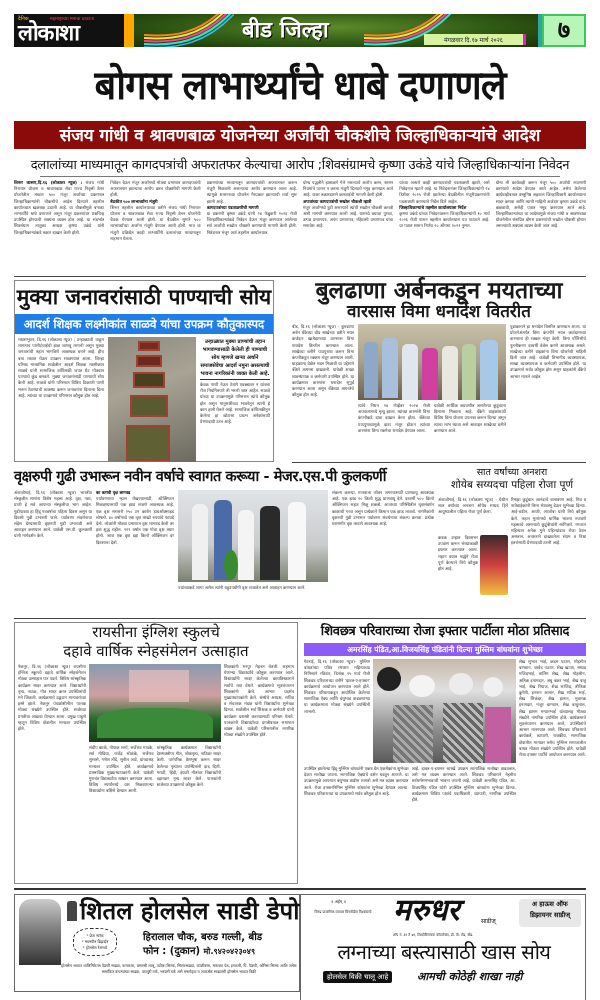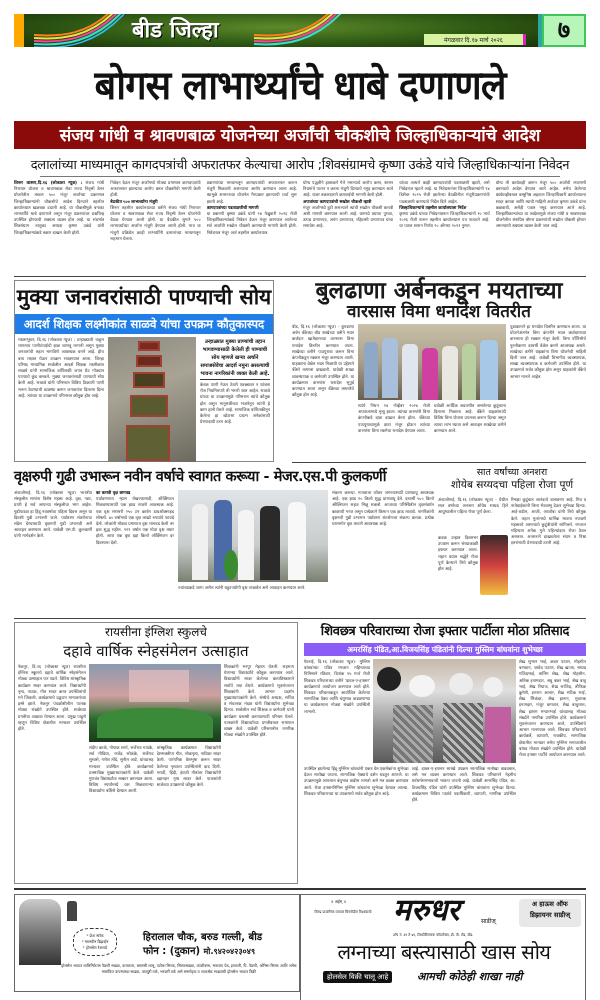--- a/index.html
+++ b/index.html
@@ -28,20 +28,25 @@
 .h2{font-weight:bold;text-align:center;color:#111}
 .blue-banner{background:#1f7ee8;color:#fff;font-weight:bold;text-align:center}
 .red-banner{background:#8b5cf6;color:#fff;text-align:center}
 .caption{font-size:6px;line-height:9px;text-align:center;color:#111;font-weight:bold}
 .ad{border:1px solid #666;background:#fff}
 </style>
 </head>
 <body>
 
 <div class="abs masthead">
+  <div class="logo-box">
+    <span class="logo-small">दैनिक</span>
+    <span class="logo-tag">महाराष्ट्राच्या मनाचा ठाकाता</span>
+    <span class="logo-main">लोकाशा</span>
+  </div>
   <div class="orange-bar"></div>
   <div class="green-band">
     <svg class="swirl" style="left:10px" width="90" height="33">
       <path d="M0 30 C30 32 60 28 88 -2" stroke="#36e0d0" stroke-width="2" fill="none"></path>
       <path d="M0 27 C30 29 58 25 84 -2" stroke="#ff40a0" stroke-width="2" fill="none"></path>
       <path d="M0 24 C30 26 56 22 80 -2" stroke="#f0e040" stroke-width="2" fill="none"></path>
       <path d="M0 21 C30 23 54 19 76 -2" stroke="#ff8020" stroke-width="2" fill="none"></path>
       <path d="M0 33 C32 35 62 31 92 -2" stroke="#30c0ff" stroke-width="1.5" fill="none"></path>
     </svg>
     <span class="section-title">बीड जिल्हा</span>
@@ -147,21 +152,21 @@
         <div class="col" style="width:40px;height:80px">कडक उन्हात दिवसभर उपवास करून संध्याकाळी इफ्तार करण्यात आला. लहान वयात श्रद्धेने रोजा पूर्ण केल्याने तिचे कौतुक होत आहे.</div>
         <div class="photo" style="width:28px;height:60px;background:linear-gradient(180deg,#3a2a2a 0%,#d04040 50%,#f0c040 100%);border-radius:2px"></div>
       </div>
     </div>
     <div class="col" style="flex:1;height:118px">रिमझा कुटुंबात आनंदाचे वातावरण आहे. मित्र व नातेवाईकांनी तिला भेटवस्तू देऊन शुभेच्छा दिल्या. आई-वडील, आजी, आजोबा यांनी तिचे कौतुक केले. लहान मुलांमध्ये धार्मिक भावना रुजवणे महत्त्वाचे असल्याचे कुटुंबीयांनी सांगितले. रमजान महिन्यात अनेक मुले पहिल्यांदाच रोजा ठेवत असतात. अनशराने दाखवलेला संयम व निष्ठा इतरांसाठी प्रेरणादायी ठरली आहे.</div>
   </div>
 </div>
 <div class="abs rule" style="left:14px;top:618px;width:572px;background:#444"></div>
 
 <div class="abs box" style="left:14px;top:622px;width:284px;height:262px">
-  <div class="h2" style="font-size:12px;line-height:19px;font-weight:normal">रायसीना इंग्लिश स्कुलचे</div>
+  <div class="h2" style="font-size:15px;line-height:19px;font-weight:normal">रायसीना इंग्लिश स्कुलचे</div>
   <div class="h2" style="font-size:15px;line-height:19px;font-weight:normal">दहावे वार्षिक स्नेहसंमेलन उत्साहात</div>
   <div style="display:flex;gap:3px;padding:3px">
     <div class="col" style="width:68px;height:212px"><span>नेकनूर, दि.१६ (लोकाशा न्यूज)</span> रायसीना इंग्लिश स्कूलचे दहावे वार्षिक स्नेहसंमेलन मोठ्या उत्साहात पार पडले. विविध सांस्कृतिक कार्यक्रम सादर करण्यात आले. विद्यार्थ्यांनी नृत्य, नाटक, गीत सादर करत उपस्थितांची मने जिंकली. कार्यक्रमाचे उद्घाटन मान्यवरांच्या हस्ते झाले. नेकनूर पंचक्रोशीतील पालक मोठ्या संख्येने उपस्थित होते. शाळेच्या प्रगतीचा आढावा घेण्यात आला. प्रमुख पाहुणे म्हणून विविध क्षेत्रातील मान्यवर उपस्थित होते.</div>
     <div style="width:132px">
       <div class="photo" style="height:78px;background:linear-gradient(180deg,#8a9ab0 0%,#d0a0a0 40%,#2a6a30 70%,#1a3a1a 100%);position:relative">
         <div style="position:absolute;left:40px;top:6px;width:60px;height:32px;background:#e8c0c0;opacity:.7"></div>
         <div style="position:absolute;left:8px;top:44px;width:116px;height:30px;background:#3a8a3a;border-radius:40% 40% 0 0"></div>
       </div>
       <div style="display:flex;gap:3px;margin-top:3px">
         <div class="col" style="flex:1;height:130px">संदीप काळे, गोपाळ शर्मा, सर्जेराव गायके, सर्व मीडिया, राजेंद्र सोळंके, सर्जेराव सुरवसे, गणेश तोंडे, सुनील आटे, यांच्यासह मान्यवर उपस्थित होते. कार्यक्रमाचे प्रास्ताविक मुख्याध्यापकांनी केले. यावेळी गुणवंत विद्यार्थ्यांचा सत्कार करण्यात आला. विविध स्पर्धांमध्ये यश मिळवणाऱ्या विद्यार्थ्यांना बक्षिसे देण्यात आली.</div>
@@ -196,20 +201,21 @@
     </div>
     <div class="col" style="flex:1;height:222px">शेख सुभान भाई, कदम पठाण, मोहसीन बागवान, जावेद पठाण, शेख खाजा, सय्यद मजिदभाई, तालिम शेख, शेख मोहसीन, अतिक इनामदार, अबु बकर भाई, शेख बाबू भाई, शेख रियाज, शेख साजिद, तौफिक कुरेशी, इमरान आतार, शेख रफीक भाई, शेख सिकंदर, शेख हारून, मुबारक इनामदार, मंजूर बागवान, शेख बाबुलाल, शेख हाशम मन्यारभाई यांच्यासह मोठ्या संख्येने नागरिक उपस्थित होते. कार्यक्रमाचे सूत्रसंचालन करण्यात आले, उपस्थितांचे आभार मानण्यात आले. शिवछत्र परिवाराचे कार्यकर्ते, व्यापारी, राजकीय, सामाजिक क्षेत्रातील मान्यवर तसेच मुस्लिम समाजातील बांधव मोठ्या संख्येने उपस्थित होते. यावेळी रोजा इफ्तार पार्टीचे आयोजन करण्यात आले.</div>
   </div>
 </div>
 
 <div class="abs rule" style="left:14px;top:888px;width:572px;height:2px;background:#333"></div>
 
 <div class="abs ad" style="left:14px;top:894px;width:286px;height:98px">
   <div style="position:absolute;left:4px;top:4px;width:42px;height:66px;background:linear-gradient(180deg,#ccc 0%,#888 40%,#333 100%);border-radius:12px 12px 0 0"></div>
   <div style="position:absolute;left:52px;top:6px;width:10px;height:20px;background:#444;border-radius:3px 3px 0 0"></div>
+  <div style="position:absolute;left:65px;top:2px;font-size:24px;font-weight:bold;white-space:nowrap;line-height:28px">शितल होलसेल साडी डेपो</div>
   <div style="position:absolute;left:58px;top:33px;width:44px;height:28px;border:1px dashed #333;border-radius:40%;font-size:3.8px;line-height:6px;text-align:center;padding-top:4px">
     <div>* फ्रेश स्टॉक</div>
     <div>* नवनवीन डिझाईन</div>
     <div>* होलसेल रेटमध्ये</div>
   </div>
   <div style="position:absolute;left:128px;top:34px;font-size:10px;font-weight:bold;white-space:nowrap">हिरालाल चौक, बरुड गल्ली, बीड</div>
   <div style="position:absolute;left:128px;top:48px;font-size:10px;font-weight:bold;white-space:nowrap">
     <span>फोन : (दुकान)</span>
     <span style="font-size:8px">मो.९४२०४२३०४९</span>
   </div>

